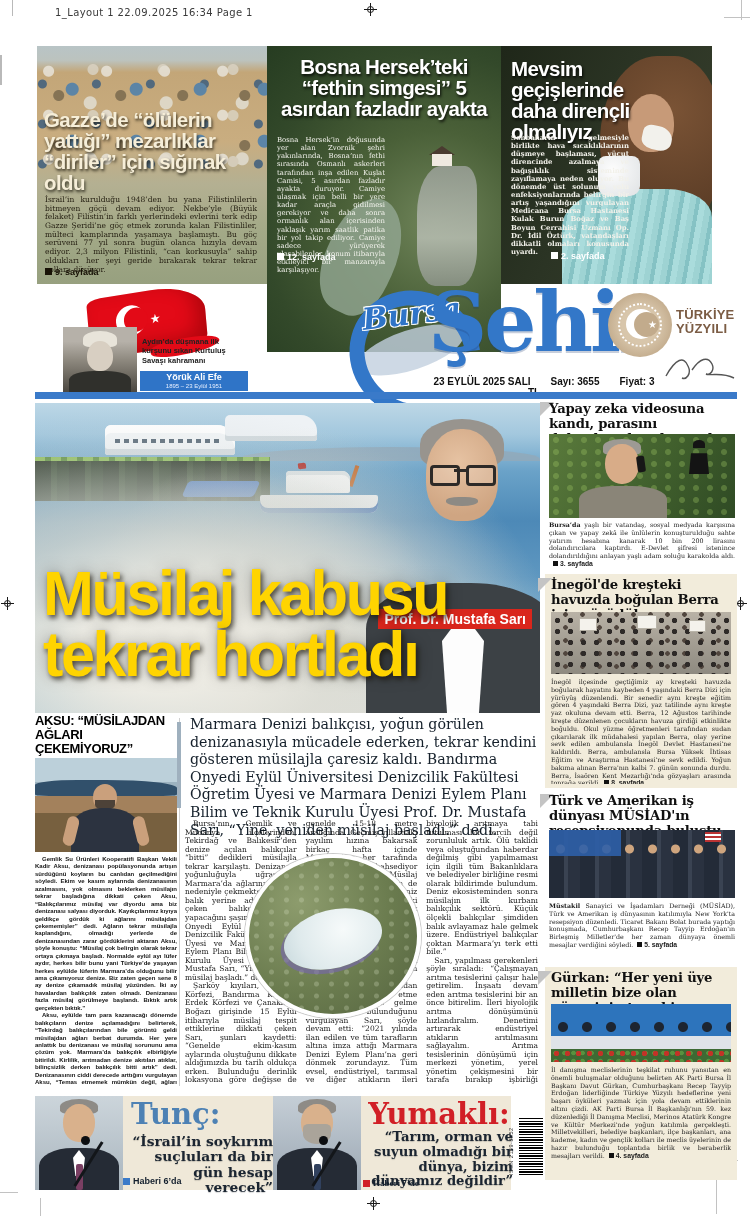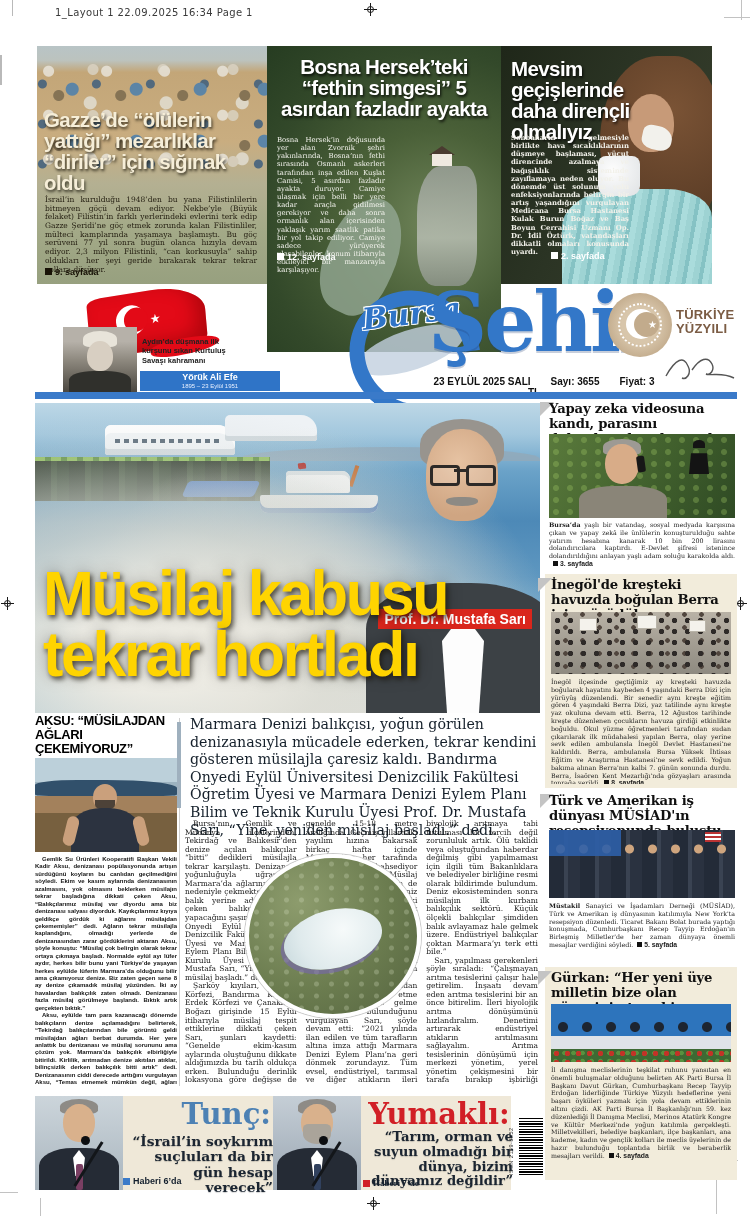--- a/index.html
+++ b/index.html
@@ -71,21 +71,21 @@
     box-shadow:inset -10px -8px 18px rgba(120,0,0,.45);}
   .flag .c1{position:absolute;left:28px;top:12px;width:30px;height:30px;background:#fff;border-radius:50%;}
   .flag .c2{position:absolute;left:36px;top:15px;width:24px;height:24px;background:#e30a17;border-radius:50%;}
   .flag .st{position:absolute;left:62px;top:22px;color:#fff;font-size:12px;}
   .flagtail{left:150px;top:338px;width:70px;height:16px;background:#e30a17;border-radius:40% 60% 50% 50%;transform:rotate(-12deg);}
   .hero{left:63px;top:327px;width:74px;height:66px;background:linear-gradient(180deg,#b6b1a9 0 22%,#8e897f 50%,#49453e);}
   .hero .face{position:absolute;left:24px;top:14px;width:26px;height:30px;background:#d8cfc2;border-radius:50% 50% 45% 45%;}
   .hero .cap{position:absolute;left:20px;top:4px;width:34px;height:16px;background:#e8e4da;border-radius:50% 50% 20% 20%;}
   .hero .coat{position:absolute;left:6px;bottom:0;width:62px;height:22px;background:#30302c;border-radius:40% 40% 0 0;}
   .hero-note{left:142px;top:337px;width:100px;font-size:7.5px;line-height:1.25;color:#222;font-weight:bold;}
-  .hero-label{left:140px;top:371px;width:108px;background:#2f74c7;color:#fff;text-align:center;padding:2px 16px 1px;}
+  .hero-label{left:140px;top:371px;width:108px;background:#2f74c7;color:#fff;text-align:center;padding:2px 0 1px;}
   .hero-label .nm{font-weight:bold;font-size:9px;line-height:1.1;}
   .hero-label .dt{font-size:6px;line-height:1.2;color:#e6efff;}
   .swoosh1{left:348px;top:292px;width:104px;height:96px;border:15px solid #3377c8;border-radius:50%;
            border-right-color:transparent;transform:rotate(38deg);}
   .swoosh2{left:356px;top:330px;width:110px;height:40px;background:#c2cfde;border-radius:50%;transform:rotate(-18deg);opacity:.8;}
   .logo-city{left:362px;top:296px;font-family:"DejaVu Serif",serif;font-style:italic;font-weight:bold;
     font-size:30px;color:#2f74c7;transform:rotate(-7deg);
     text-shadow:-1px -1px 0 #fff,1px -1px 0 #fff,-1px 1px 0 #fff,1px 1px 0 #fff;}
   .logo-title{left:428px;top:281px;font-family:"DejaVu Serif",serif;font-weight:bold;font-size:82px;
     line-height:1;color:#3377c8;letter-spacing:-3px;text-shadow:0 2px 0 rgba(30,60,110,.25);}
@@ -219,21 +219,21 @@
   .bphoto .st{position:absolute;left:4px;bottom:0;width:80px;height:42px;background:#252b35;border-radius:42% 42% 0 0;}
   .bphoto .sh{position:absolute;left:38px;bottom:14px;width:12px;height:26px;background:#fff;clip-path:polygon(50% 0,100% 30%,80% 100%,20% 100%,0 30%);}
   .bphoto .tie{position:absolute;left:41px;bottom:0;width:7px;height:26px;border-radius:2px;}
   .bphoto .mic{position:absolute;left:52px;top:42px;width:3px;height:52px;background:#13161a;transform:rotate(32deg);}
   .bphoto .michead{position:absolute;left:46px;top:40px;width:9px;height:9px;background:#0c0e11;border-radius:50%;}
   .tuncph{left:0;}  .tuncph .tie{background:#7a3f63;} .tuncph{background:linear-gradient(#ccd5db,#a9b5be);}
   .yumph{left:238px;background:linear-gradient(#c5ced6,#9aa6b2);}
   .yumph .tie{background:#31415e;}
   .yumph .beard{position:absolute;left:30px;top:28px;width:28px;height:20px;background:#aaa49a;border-radius:20% 20% 50% 50%;}
   .bname{position:absolute;font-family:"DejaVu Serif",serif;font-weight:bold;font-size:29px;line-height:1;}
-  .tunc-name{left:96px;top:4px;width:140px;text-align:right;color:#4d81b4;}
+  .tunc-name{left:96px;top:4px;width:140px;text-align:left;color:#4d81b4;}
   .yum-name{left:332px;top:4px;width:144px;text-align:center;color:#d11f26;}
   .bquote{position:absolute;font-family:"DejaVu Serif",serif;font-weight:bold;font-size:13.8px;line-height:1.12;
     color:#1b2531;text-align:right;text-shadow:0 1px 1px rgba(0,0,0,.18);}
   .tunc-quote{left:88px;top:38px;width:150px;}
   .yum-quote{left:328px;top:34px;width:150px;font-size:13.2px;}
   .bref{position:absolute;font-size:9px;font-weight:bold;color:#14202e;}
   .tunc-ref{left:88px;top:80px;width:150px;}
   .yum-ref{left:328px;top:82px;width:150px;font-family:Liberation Serif, serif;}
   .bsq{display:inline-block;width:7px;height:7px;margin-right:3px;vertical-align:-1px;}
   .bsq-blue{background:#3a7ac9;} .bsq-red{background:#d11f26;}

